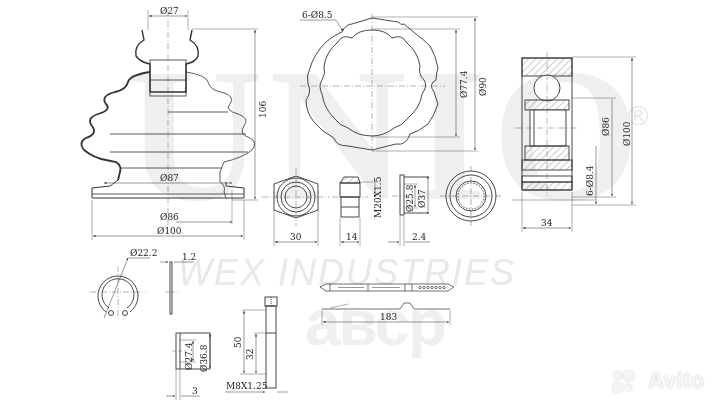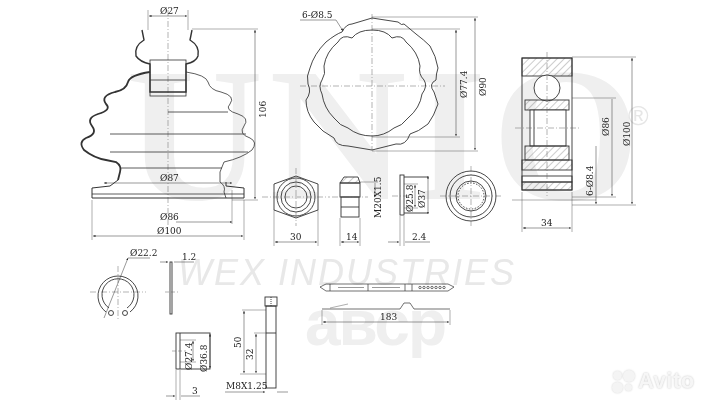--- a/index.html
+++ b/index.html
@@ -5,21 +5,21 @@
   html, body { margin: 0; padding: 0; background: #ffffff; }
   body { width: 720px; height: 405px; overflow: hidden; position: relative; font-family: "DejaVu Serif", serif; }
   .stage { position: absolute; left: 0; top: 0; width: 720px; height: 405px; }
   .wm { position: absolute; color: #ececec; font-family: "Liberation Sans", sans-serif; pointer-events: none; white-space: nowrap; }
   .wm-brand { left: 78px; top: 40px; font-size: 190px; font-weight: bold; letter-spacing: 6px; line-height: 1; color: #efefef; font-family: "Liberation Serif", serif; margin-left: 48px; }
   .wm-reg { left: 628px; top: 100px; font-size: 28px; color: #e6e6e6; }
   .wm-sub { left: 178px; top: 252px; font-size: 36px; letter-spacing: 2px; color: #e8e8e8; font-style: italic; }
   .wm-avito-left { position: absolute; left: 305px; top: 286px; font-family: "Liberation Sans", sans-serif; font-weight: bold; font-size: 64px; color: #efefef; letter-spacing: -2px; }
   svg { position: absolute; left: 0; top: 0; }
   .dim { font-family: "DejaVu Serif", serif; font-size: 9px; fill: #222; }
-  .avito { position: absolute; left: 612px; top: 368px; display: flex; align-items: center; gap: 0; }
+  .avito { position: absolute; left: 612px; top: 368px; display: flex; align-items: center; gap: 10px; }
   .avito-dots { position: relative; width: 26px; height: 22px; }
   .avito-dots span { position: absolute; border-radius: 50%; background: #f4f4f4; box-shadow: 0 0 2px rgba(0,0,0,0.18); }
   .avito-text { font-family: "Liberation Sans", sans-serif; font-weight: bold; font-size: 22px; color: #f6f6f6; text-shadow: 0 0 2px rgba(0,0,0,0.25); letter-spacing: 0.5px; }
 </style>
 </head>
 <body>
 
 <div class="stage">
 
   <div class="wm wm-brand">UNIO</div>

